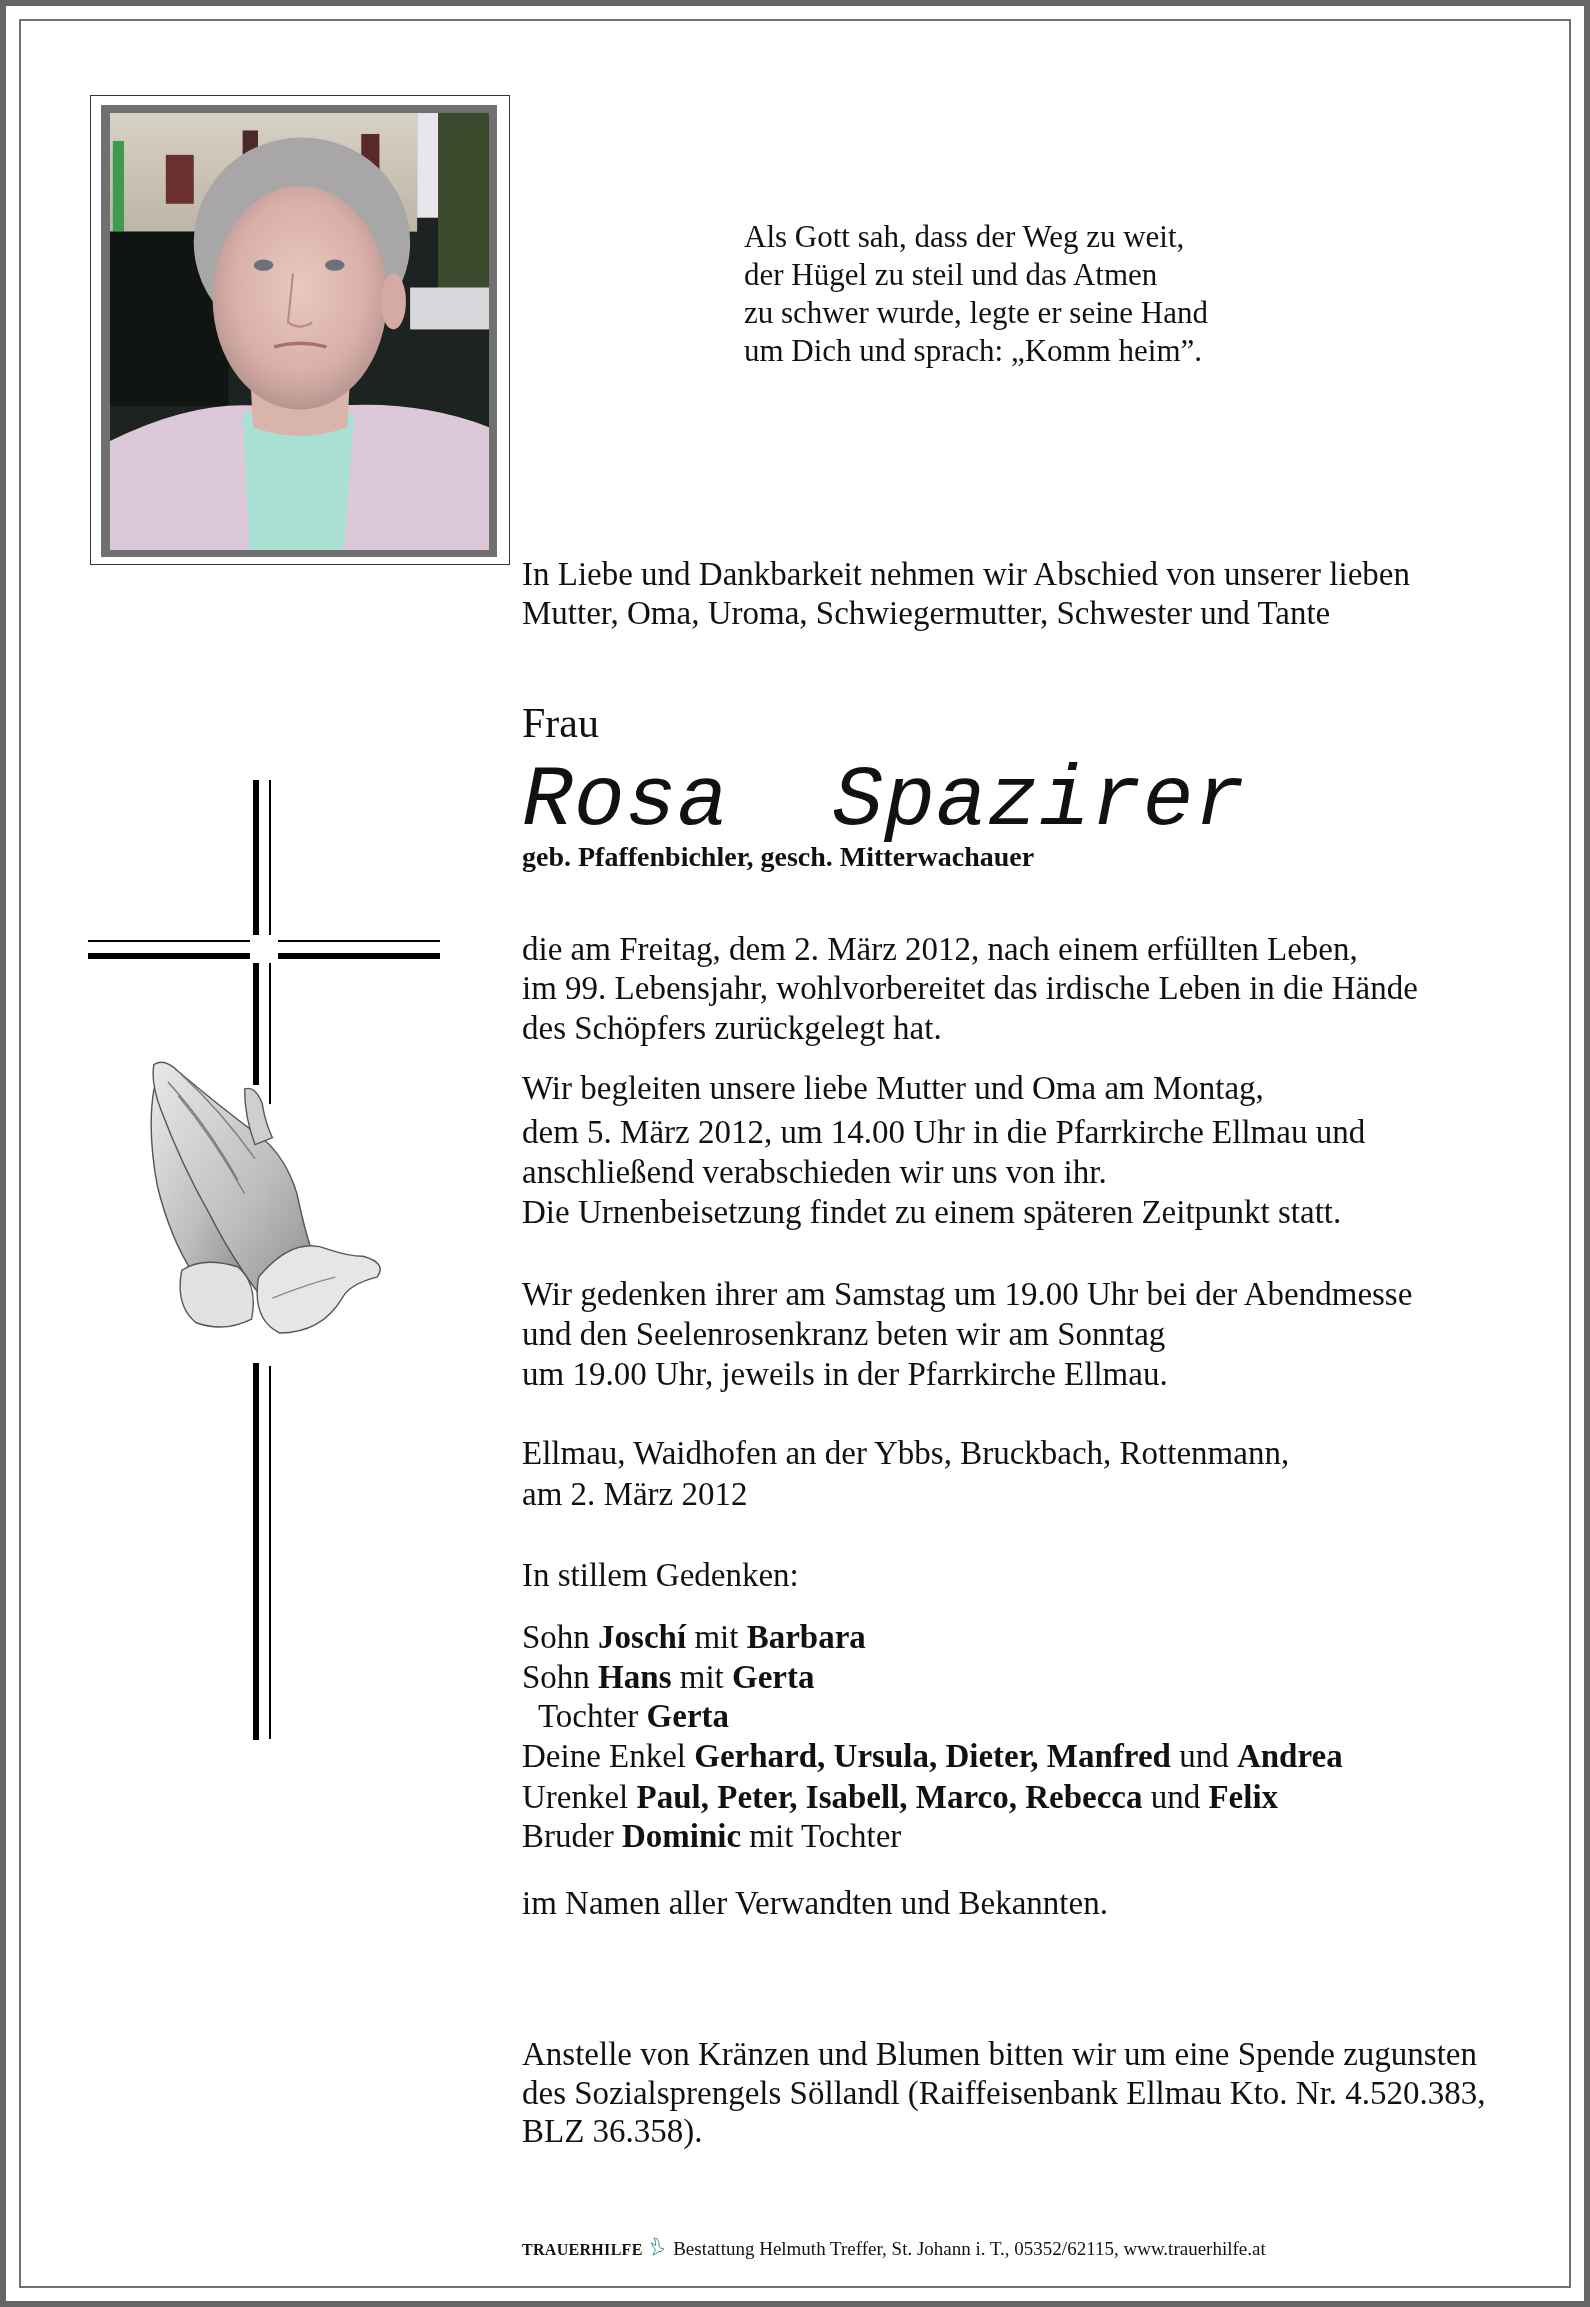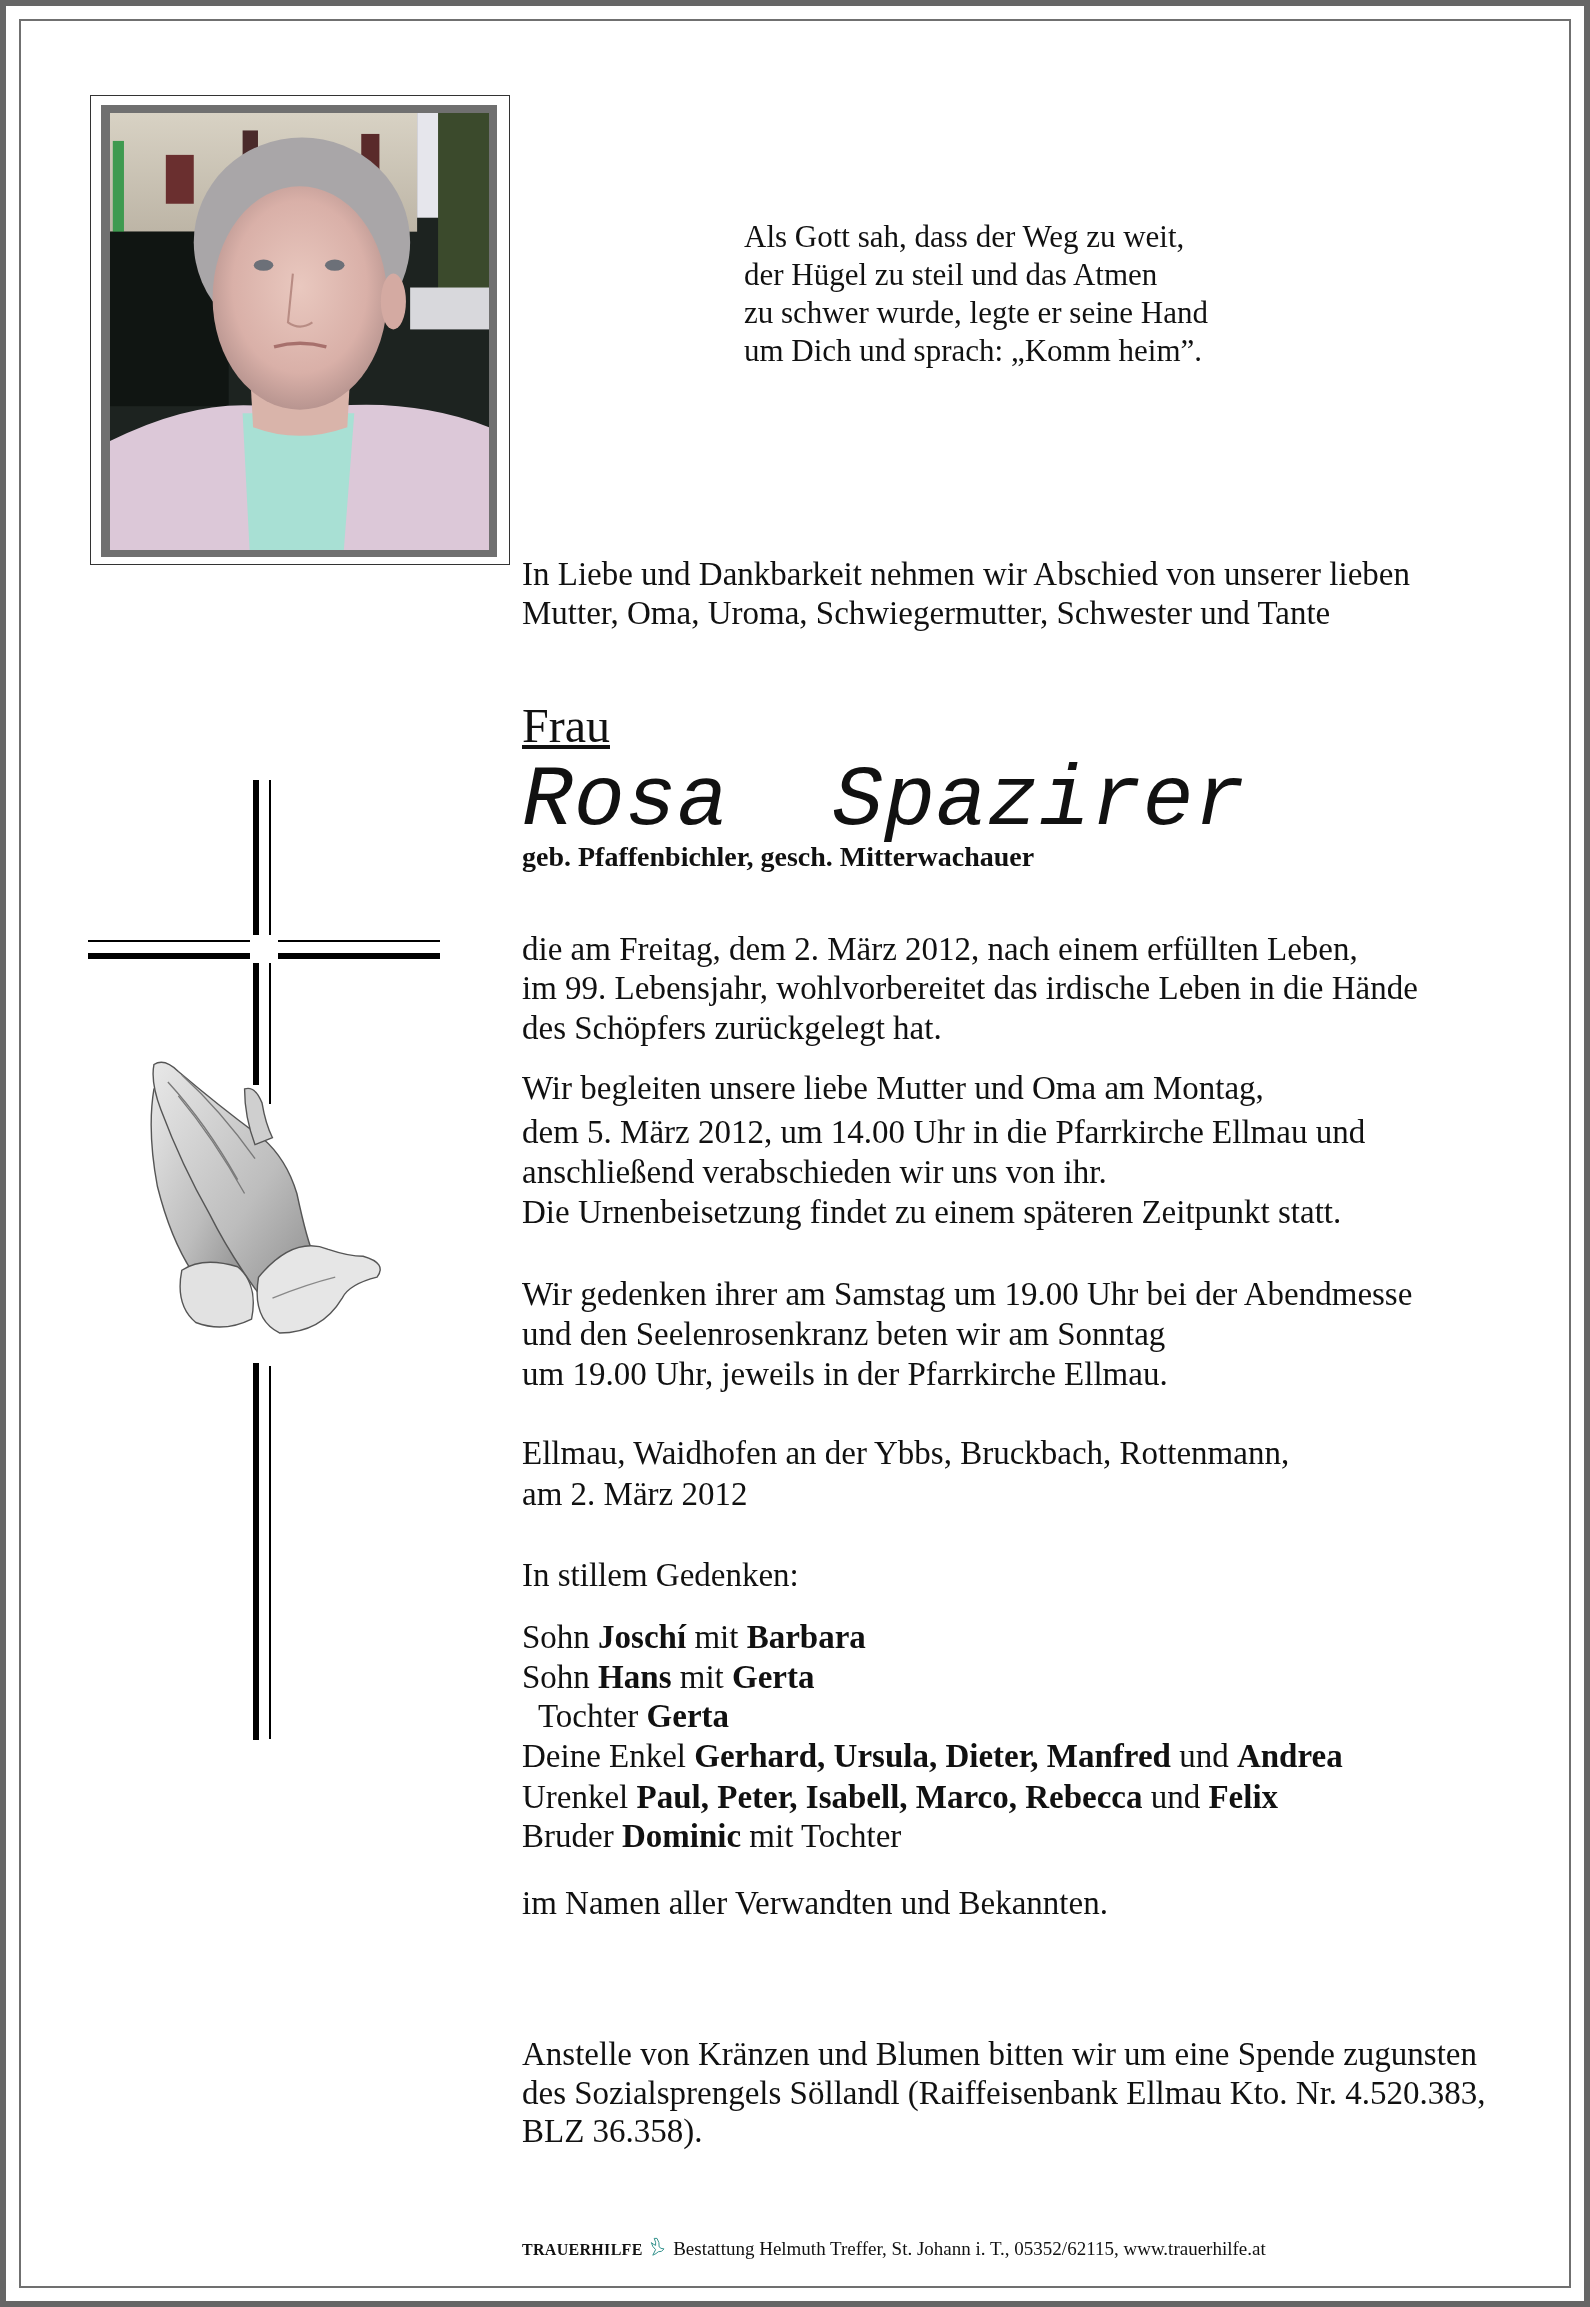--- a/index.html
+++ b/index.html
@@ -20,21 +20,21 @@
 
   
   .cross-bar { position: absolute; background: #000; }
 
   .hands { position: absolute; left: 140px; top: 1047px; width: 251px; height: 300px; }
 
   
   .line { position: absolute; left: 522px; white-space: nowrap; font-size: 33px; line-height: 1; }
   .poem { position: absolute; left: 744px; white-space: nowrap; font-size: 31px; line-height: 1; }
   .b { font-weight: bold; }
-  .frau { font-size: 48px; text-decoration: underline; }
+  .frau { font-size: 42px; }
   .name { font-size: 85px; font-style: italic; letter-spacing: 0.7px; }
   .geb { font-size: 28px; font-weight: bold; }
   .footer { position: absolute; left: 522px; white-space: nowrap; font-size: 19px; line-height: 1; }
   .footer .brand { font-weight: bold; font-size: 16px; letter-spacing: 0.3px; }
   .dove { display: inline-block; width: 15.4px; height: 21px; vertical-align: -2.8px; margin: 0 2.8px; }
 </style>
 </head>
 <body>
 
 <div class="page-outer"></div>

